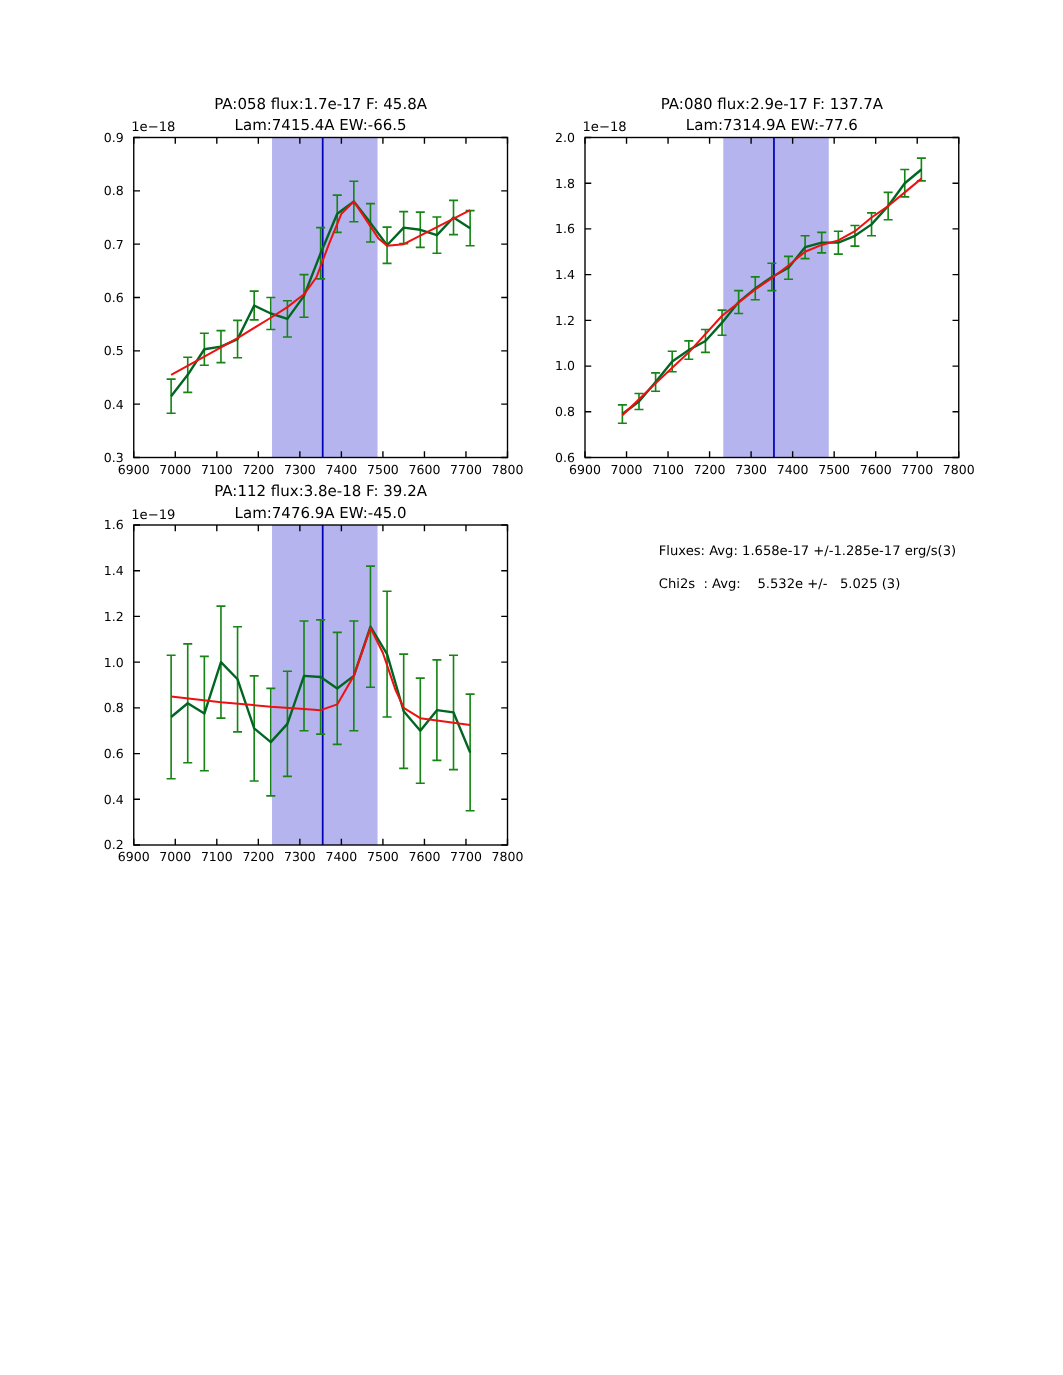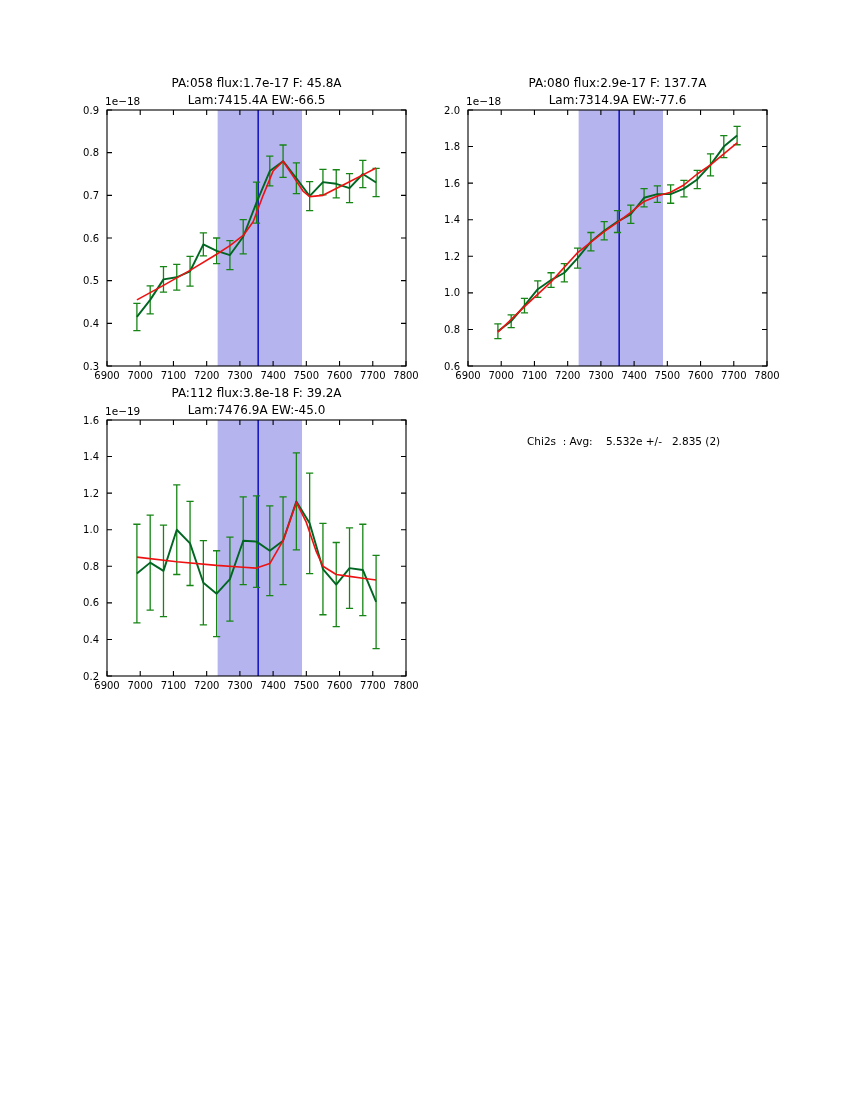--- a/index.html
+++ b/index.html
@@ -122,15 +122,16 @@
         <text x="99" y="496.64285714285717" text-anchor="end" font-size="10px" fill="#000000">1.2</text>
         <text x="99" y="460.0714285714286" text-anchor="end" font-size="10px" fill="#000000">1.4</text>
         <text x="99" y="423.5" text-anchor="end" font-size="10px" fill="#000000">1.6</text>
         <text x="105" y="415" text-anchor="start" font-size="10.5px" fill="#000000">1e−19</text>
         <text x="256.5" y="397" text-anchor="middle" font-size="12px" fill="#000000">PA:112 flux:3.8e-18 F: 39.2A</text>
         <text x="256.5" y="414" text-anchor="middle" font-size="12px" fill="#000000">Lam:7476.9A EW:-45.0</text>
       </g>
     </svg>
 
   <div id="stats-panel">
-    <div class="stat-line">Chi2s  : Avg:    5.532e +/-   2.835 (2)</div>
+    <div class="stat-line">Fluxes: Avg: 1.658e-17 +/-1.285e-17 erg/s(3)</div>
+    <div class="stat-line">Chi2s  : Avg:    5.532e +/-   5.025 (3)</div>
   </div>
 </div>
 
 </body></html>

